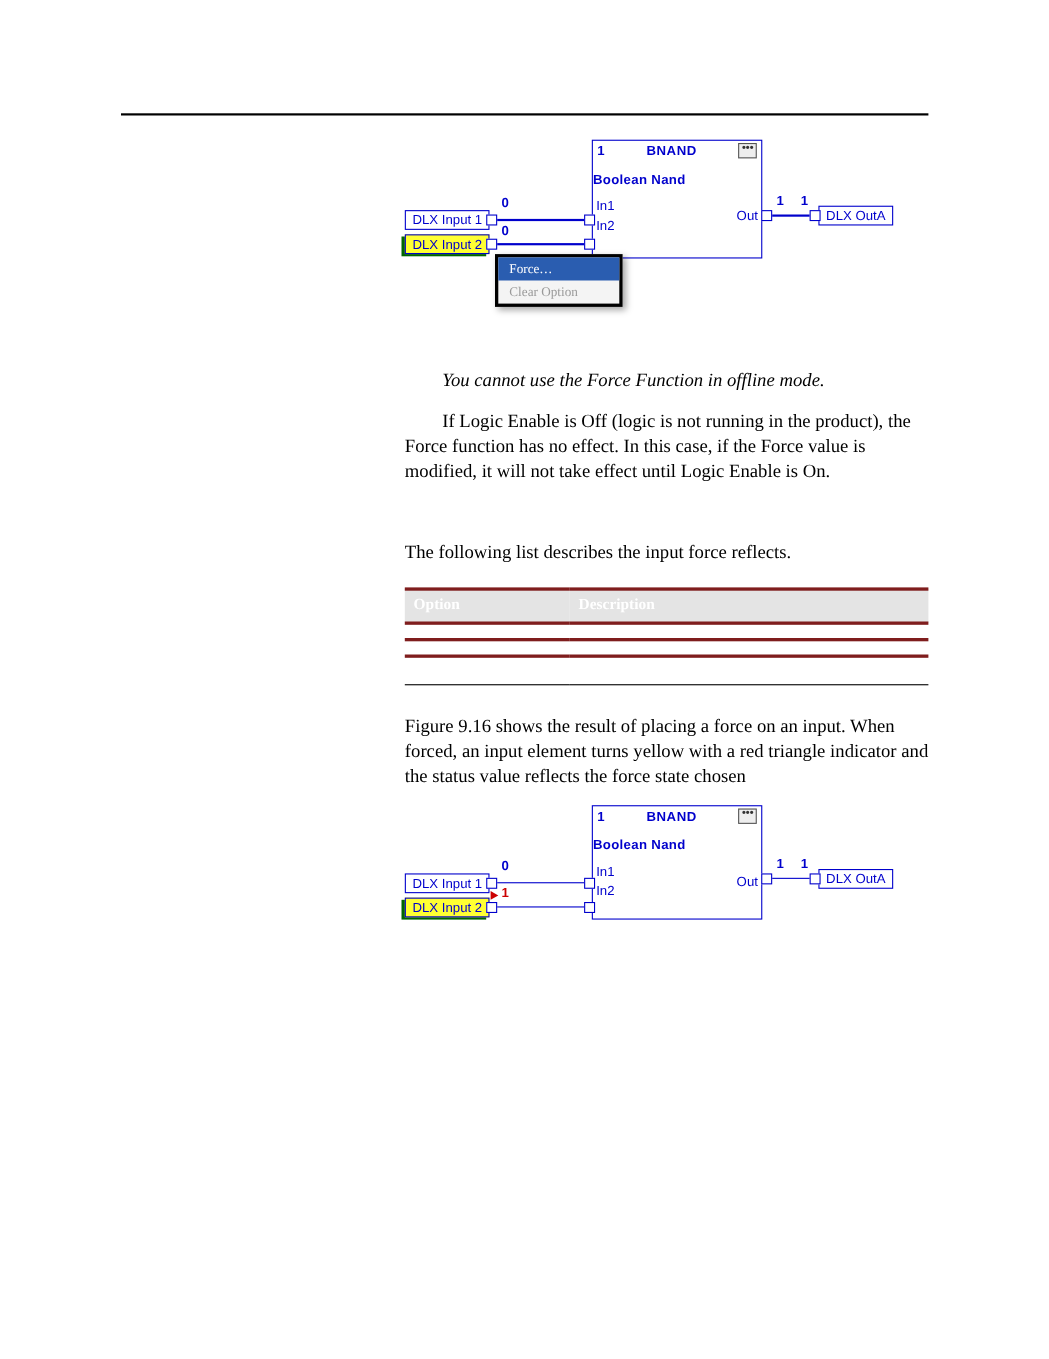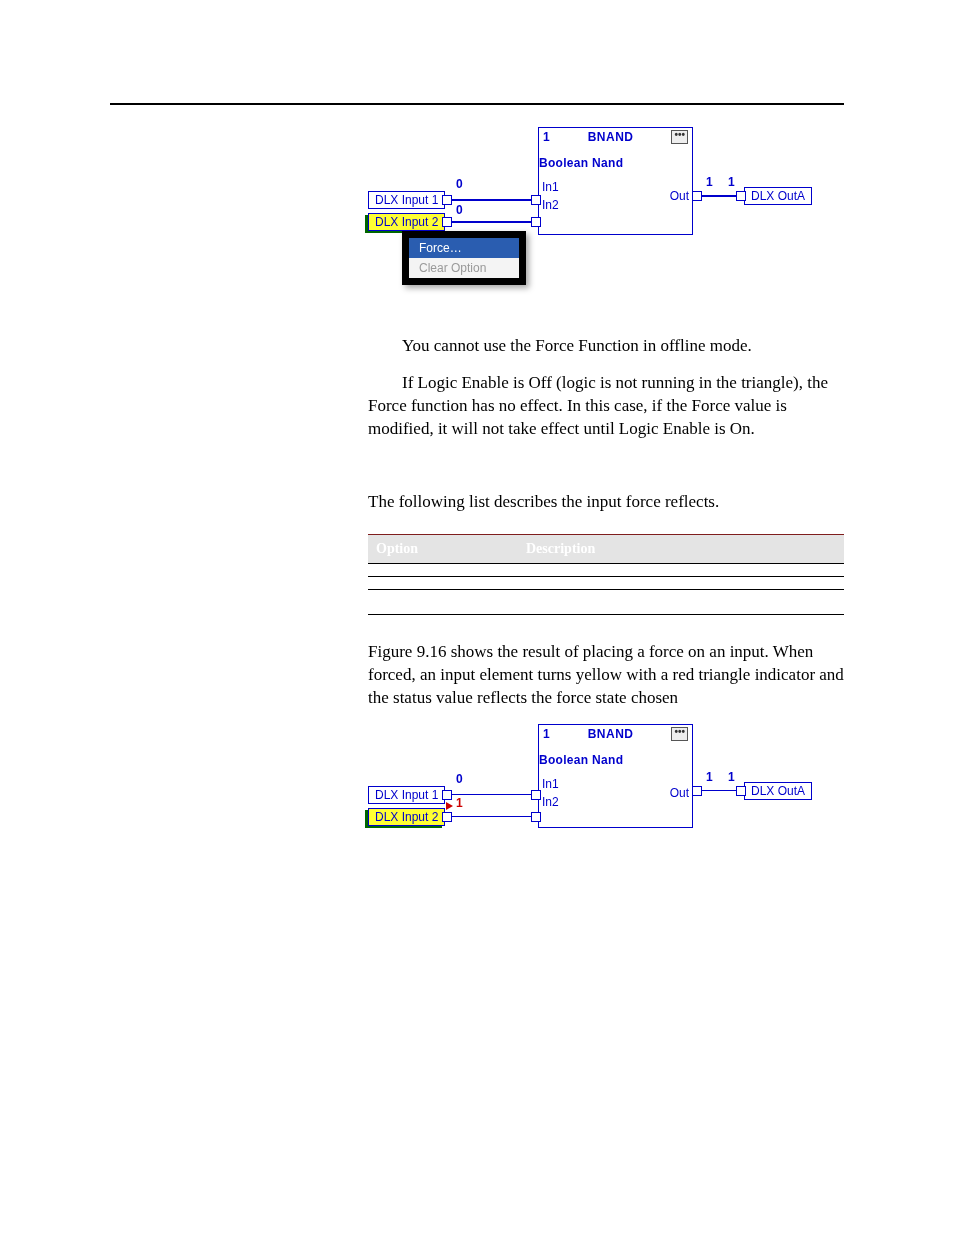--- a/index.html
+++ b/index.html
@@ -35,20 +35,21 @@
   .para {
     font-size: 17px;
     line-height: 1.35;
     margin: 0 0 14px 0;
   }
   .note {
     font-size: 17px;
     line-height: 1.35;
     margin: 0 0 14px 0;
     text-indent: 34px;
+    font-style: italic;
   }
 
   
   .diagram {
     position: relative;
     height: 180px;
     margin: 10px 0 28px 0;
     font-family: Arial, Helvetica, sans-serif;
     font-size: 12px;
     color: #0000cc;
@@ -129,27 +130,28 @@
     color: #333;
     font-size: 10px;
     line-height: 8px;
     padding: 0 2px;
     height: 12px;
   }
 
   
   .popup {
     position: absolute;
-    border: 7px solid #000000;
+    border: 3px solid #000000;
     background: #f4f4f4;
-    font-family: Liberation Sans, sans-serif;
+    font-family: Liberation Serif, serif;
     font-size: 12px;
     color: #000;
     box-shadow: 3px 3px 6px rgba(0,0,0,.35);
     width: 110px;
+    margin-left: 48px;
   }
   .popup .mi {
     padding: 3px 10px;
   }
   .popup .mi.sel {
     background: #2a5db0;
     color: #fff;
   }
   .popup .mi.dis {
     color: #9a9a9a;
@@ -157,21 +159,21 @@
 
   
   table.force-opts {
     border-collapse: collapse;
     width: 100%;
     font-size: 14px;
     margin: 20px 0 26px 0;
     font-family: "Times New Roman", Times, serif;
   }
   table.force-opts th, table.force-opts td {
-    border-top: 1px solid #7f1d1d;
+    border-top: 3px solid #7f1d1d;
     border-bottom: 1px solid #000;
     padding: 6px 8px;
     text-align: left;
     vertical-align: top;
     color: #fff;          
   }
   table.force-opts thead th {
     background: #e4e4e4;
     color: #fff;          
     font-weight: bold;
@@ -235,21 +237,21 @@
 
       <div class="popup" style="left:34px; top:104px;">
         <div class="mi sel">Force…</div>
         <div class="mi dis">Clear Option</div>
       </div>
     </div>
 
     <p class="note">You cannot use the Force Function in offline mode.</p>
 
     <p class="para">
-      <span style="display:inline-block; width:34px;"></span><span>If Logic Enable is Off (logic is not running in the triangle), the</span>
+      <span style="display:inline-block; width:34px;"></span><span>If Logic Enable is Off (logic is not running in the product), the</span>
       <span>Force function has no effect.  In this case, if the Force value is modified, it will not take effect until Logic Enable is On.</span>
     </p>
 
 
     <div style="height:36px;"></div>
 
     <p class="para">The following list describes the input force reflects.</p>
 
     <table class="force-opts">
       <colgroup>

